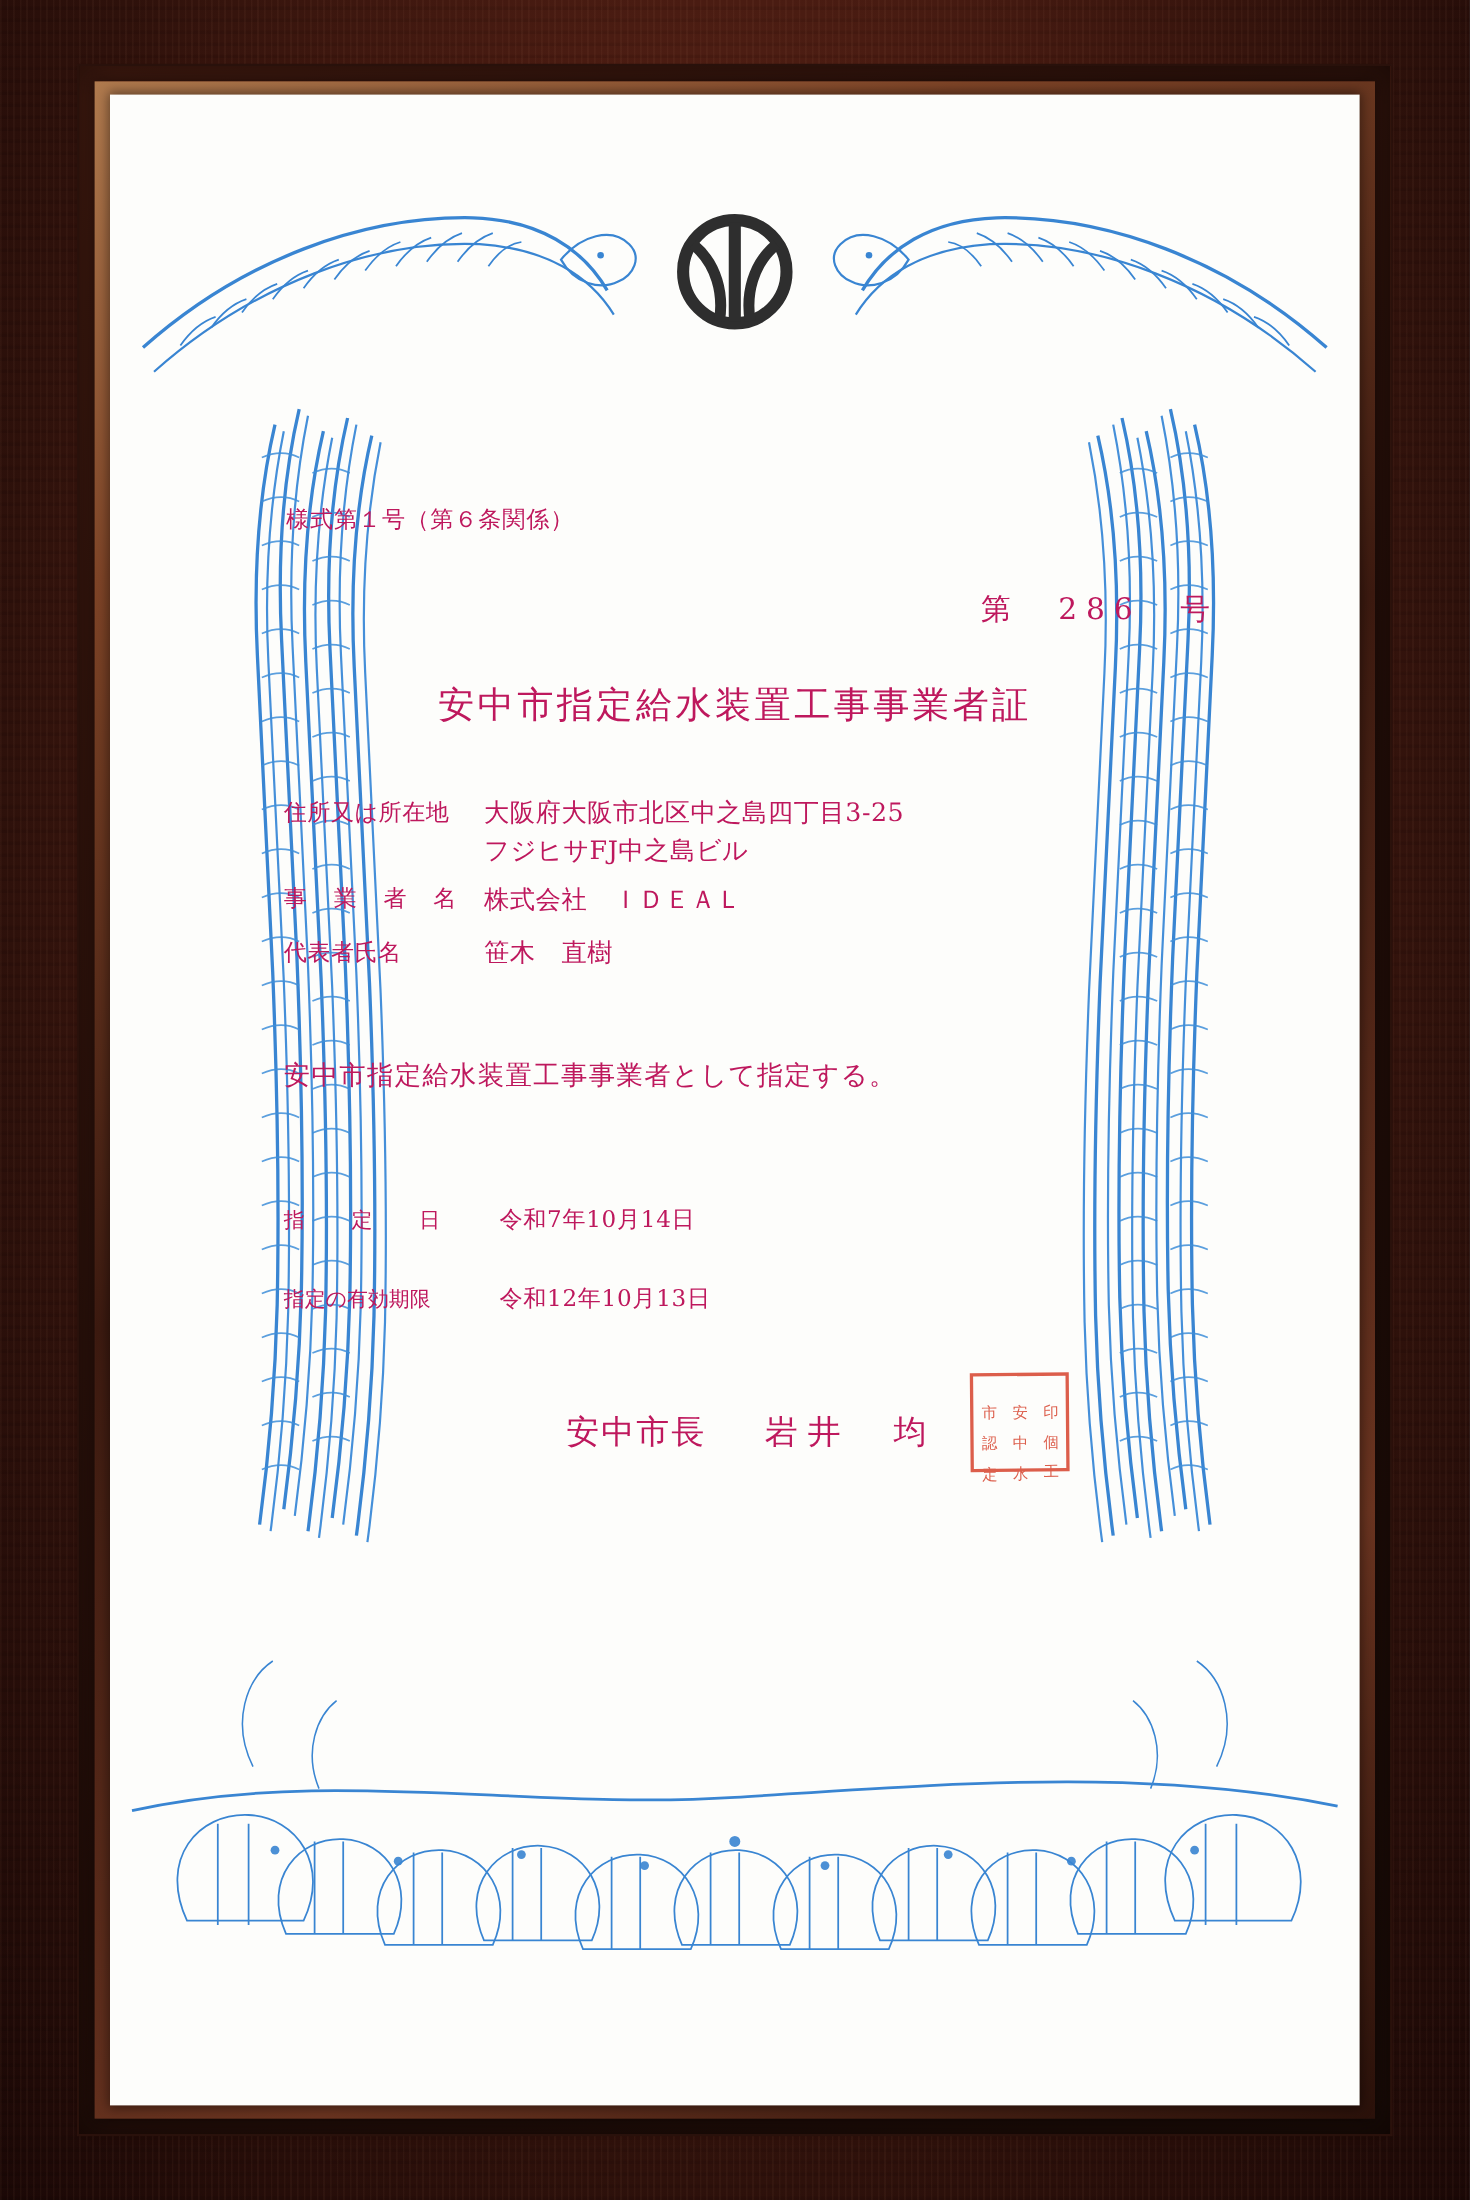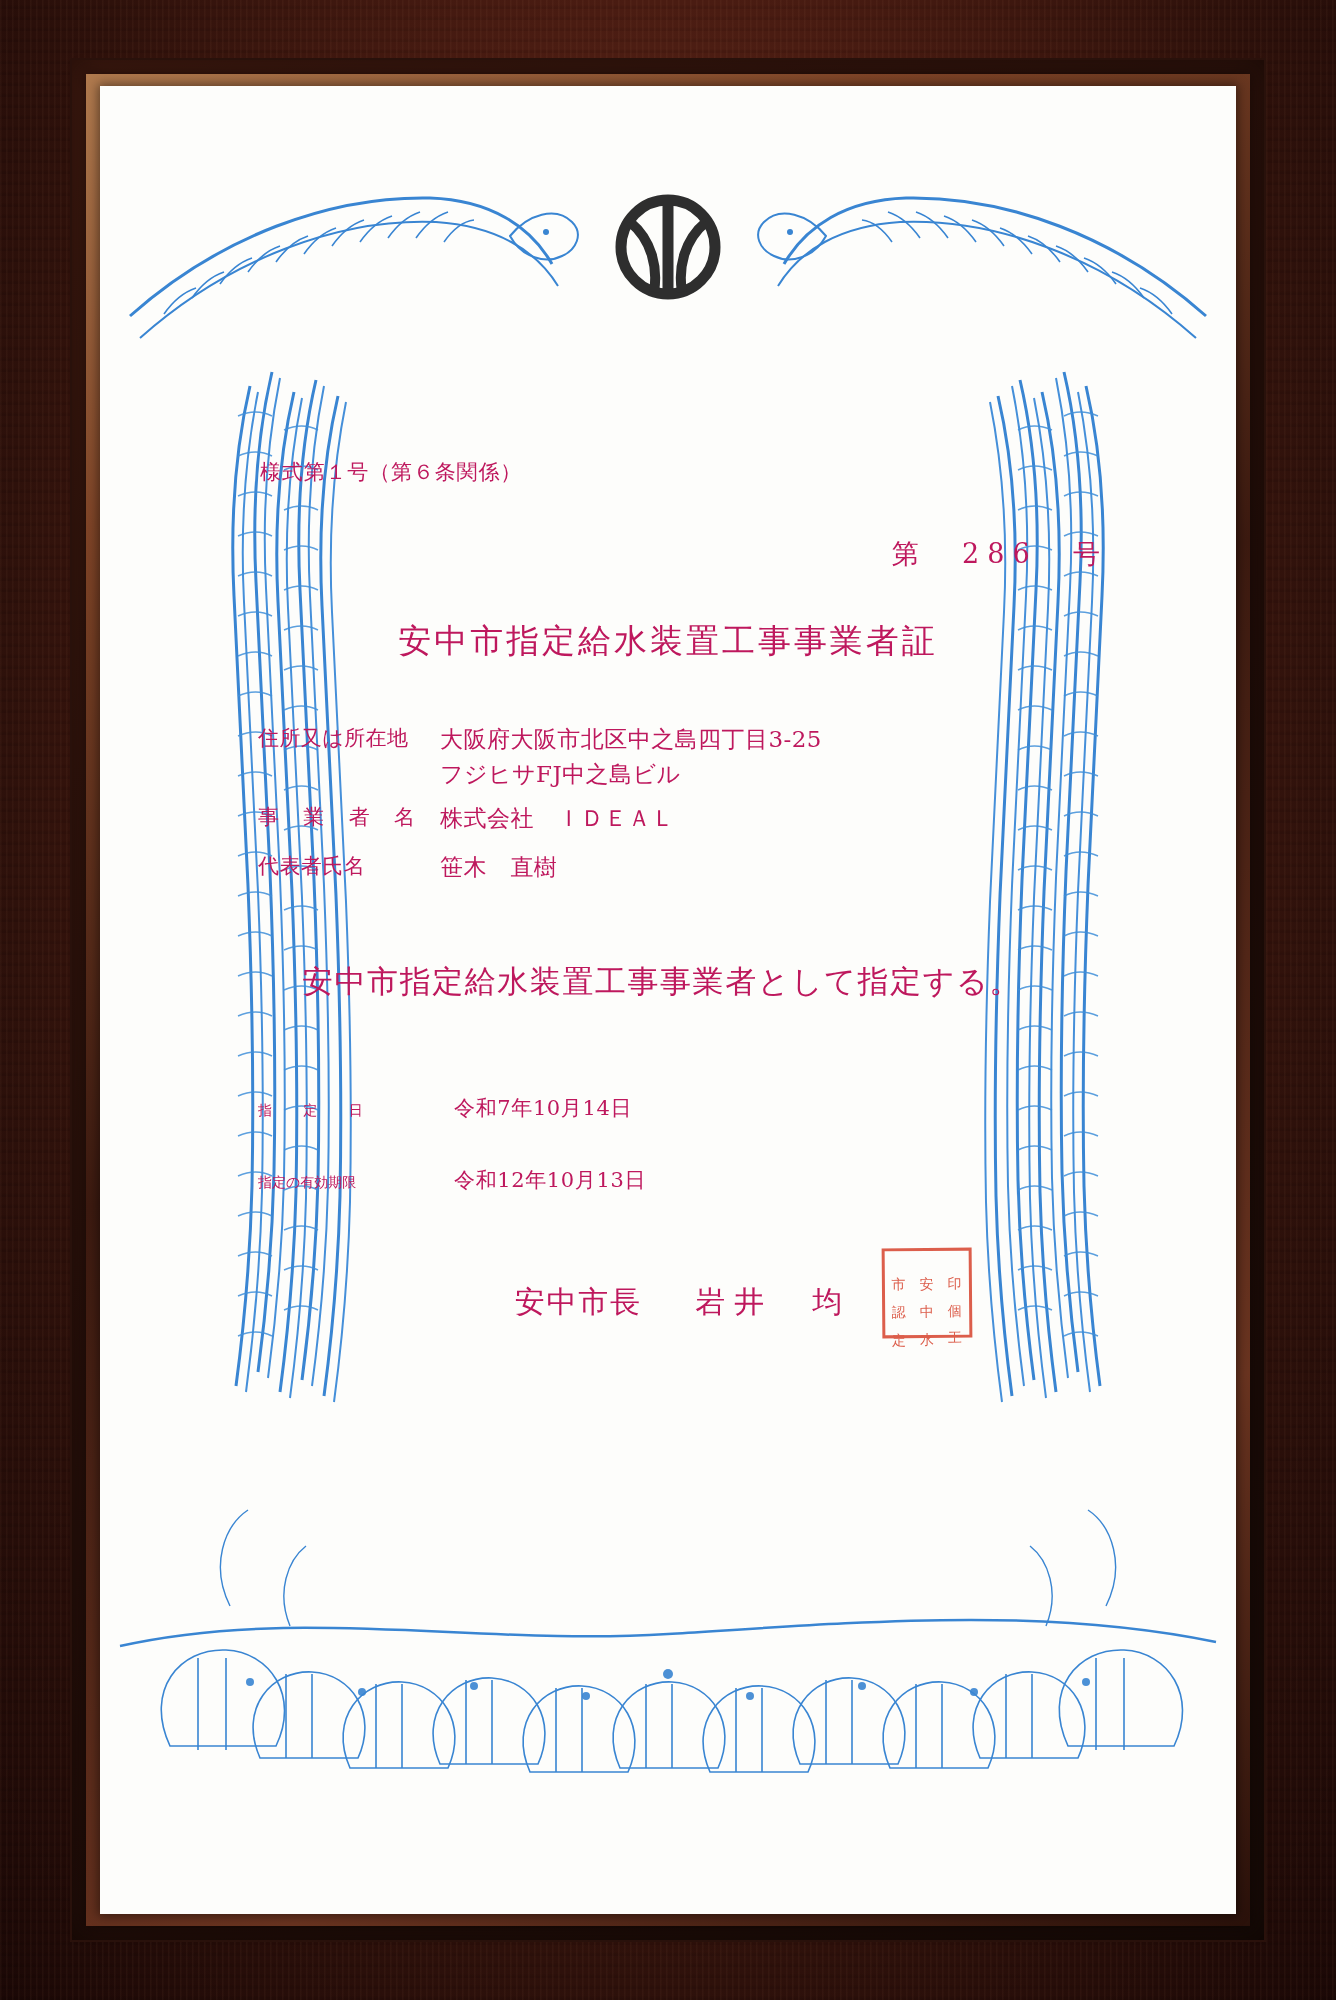--- a/index.html
+++ b/index.html
@@ -135,40 +135,39 @@
     font-size: 23px;
     line-height: 1.50;
     letter-spacing: .02em;
     white-space: pre-line;
   }
 
   .statement {
     position: absolute;
     left: 158px;
     top: 875px;
-    font-size: 31px;
+    font-size: 24px;
     letter-spacing: .05em;
-    margin-left: 44px;
   }
 
   .dates {
     position: absolute;
     left: 158px;
     top: 1008px;
     width: 800px;
   }
   .date-row {
     display: flex;
     align-items: baseline;
     margin-bottom: 44px;
   }
   .date-label {
     width: 196px;
     flex: 0 0 196px;
-    font-size: 14px;
+    font-size: 19px;
   }
   .date-label.spaced {
     letter-spacing: .62em;
   }
   .date-value {
     font-size: 21px;
     letter-spacing: .03em;
   }
 
   .signature {

